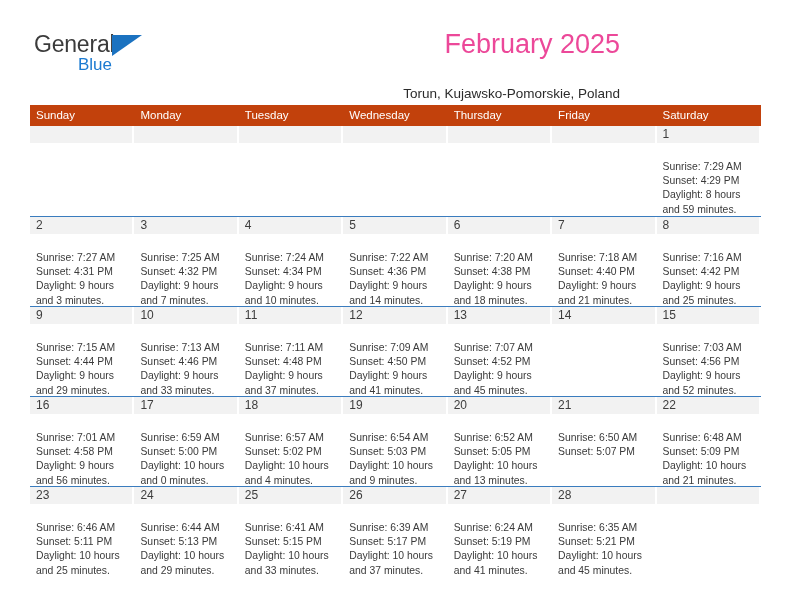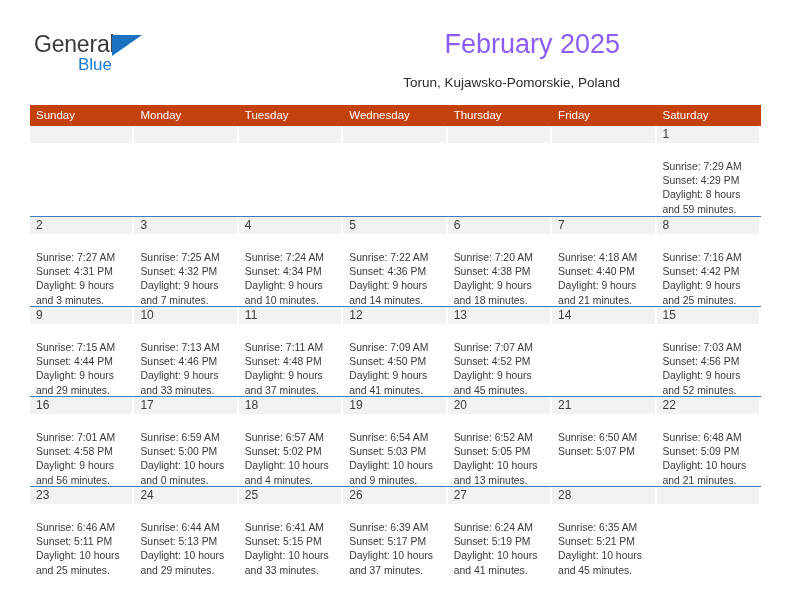--- a/index.html
+++ b/index.html
@@ -50,28 +50,28 @@
     margin-left: 44px;
     margin-top: -3px;
   }
   .title-wrap {
     position: absolute;
     right: 0; top: 0;
     text-align: right;
   }
   .cal-title {
     font-size: 27px;
-    color: #8b5cf6;
+    color: #ec4899;
     line-height: 32px;
     white-space: nowrap;
   }
   .cal-subtitle {
     font-size: 13.5px;
     color: #2b2b2b;
-    margin-top: 15px;
+    margin-top: 26px;
     line-height: 16px;
     white-space: nowrap;
   }
 
   
   .calendar {
     position: absolute;
     left: 30px; top: 105px;
     width: 731px;
   }
@@ -280,21 +280,21 @@
               <div>Sunrise: 7:20 AM</div>
               <div>Sunset: 4:38 PM</div>
               <div class="daylight">Daylight: 9 hours and 18 minutes.</div>
             </div>
           </div>
           <div class="cell">
             <div class="cell-band">
               <div class="daynum">7</div>
             </div>
             <div class="cell-body">
-              <div>Sunrise: 4:18 AM</div>
+              <div>Sunrise: 7:18 AM</div>
               <div>Sunset: 4:40 PM</div>
               <div class="daylight">Daylight: 9 hours and 21 minutes.</div>
             </div>
           </div>
           <div class="cell">
             <div class="cell-band">
               <div class="daynum">8</div>
             </div>
             <div class="cell-body">
               <div>Sunrise: 7:16 AM</div>

